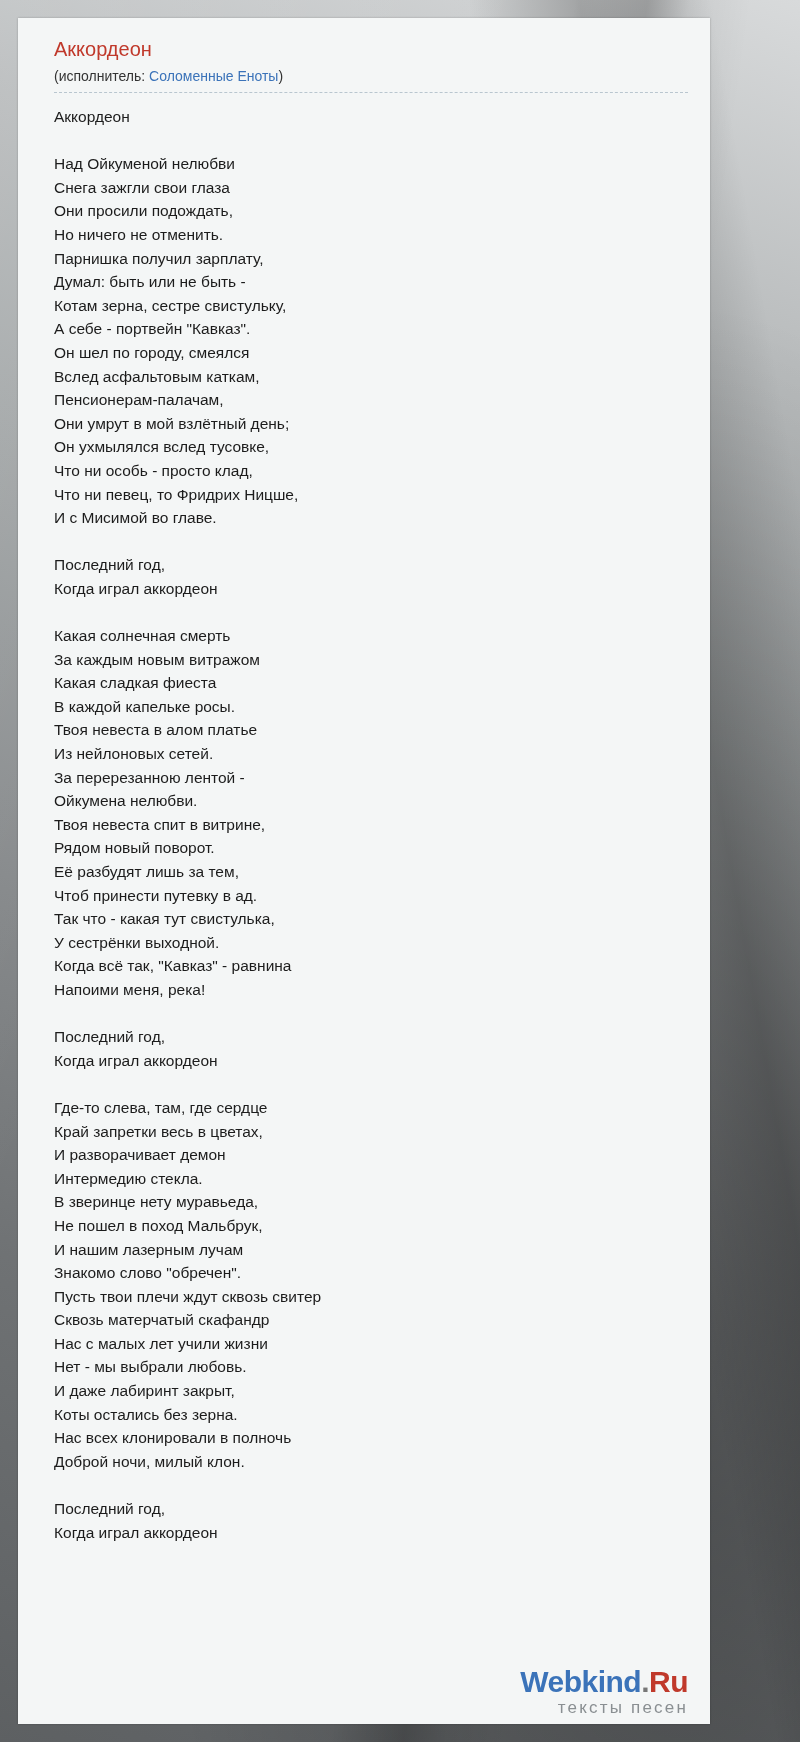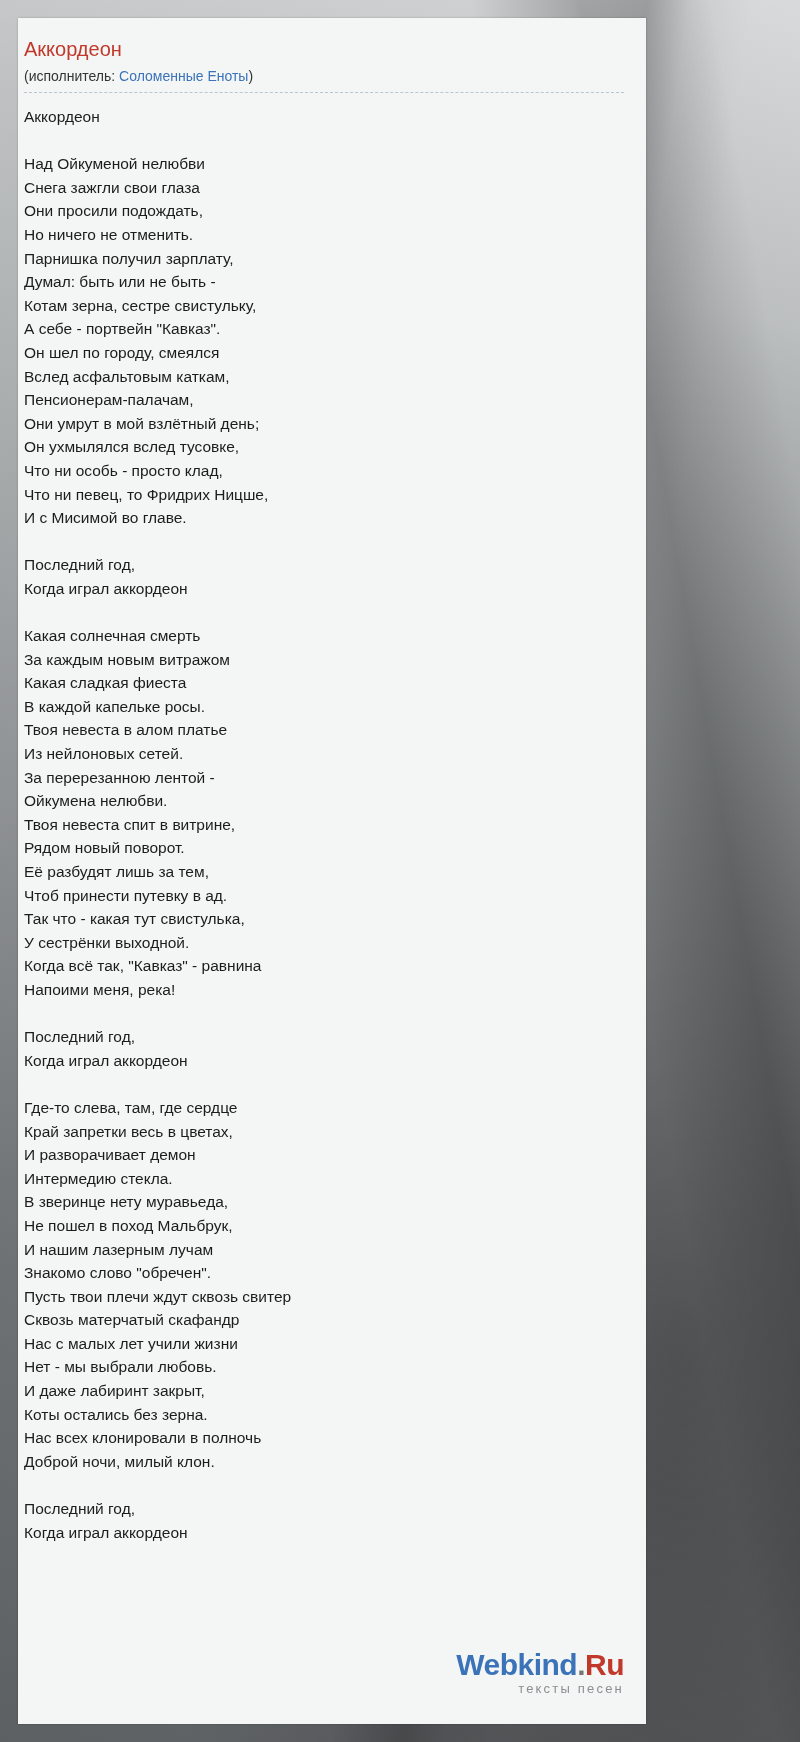--- a/index.html
+++ b/index.html
@@ -31,26 +31,26 @@
       linear-gradient(98deg, rgba(0,0,0,0) 55%, rgba(0,0,0,0.18) 62%, rgba(0,0,0,0.05) 66%, rgba(0,0,0,0) 72%),
       linear-gradient(80deg, rgba(0,0,0,0) 70%, rgba(0,0,0,0.22) 80%, rgba(0,0,0,0) 92%),
       radial-gradient(ellipse at 85% 78%, rgba(0,0,0,0.35) 0%, rgba(0,0,0,0) 55%);
   }
 
   
   .sheet {
     position: absolute;
     left: 18px;
     top: 18px;
-    width: 628px;
+    width: 692px;
     height: 1706px;
     background: #f4f6f6;
     box-shadow: 0 0 2px rgba(0,0,0,0.25);
     box-sizing: border-box;
-    padding: 16px 22px 10px 6px;
+    padding: 16px 22px 10px 36px;
   }
 
   .song-title {
     color: #c0392b;
     font-size: 20px;
     line-height: 26px;
     margin: 2px 0 6px 0;
     font-weight: normal;
   }
   .performer-line {
@@ -71,36 +71,36 @@
     line-height: 23.6px;
     color: #1c1c1c;
     white-space: pre-wrap;
     font-family: "Liberation Sans", sans-serif;
   }
 
   
   .watermark {
     position: absolute;
     right: 22px;
-    bottom: 28px;
+    bottom: 6px;
     text-align: right;
     user-select: none;
   }
   .wm-main {
     font-size: 30px;
     font-weight: bold;
     letter-spacing: -0.5px;
     line-height: 30px;
   }
   .wm-web { color: #3b73b9; }
   .wm-kind { color: #3b73b9; }
   .wm-dot { color: #777; }
   .wm-ru { color: #c0392b; }
   .wm-sub {
-    font-size: 13px;
+    font-size: 17px;
     color: #8a8f92;
     letter-spacing: 2.2px;
     margin-top: 1px;
   }
 </style>
 </head>
 <body>
 
 <div class="bg-photo"></div>
 

